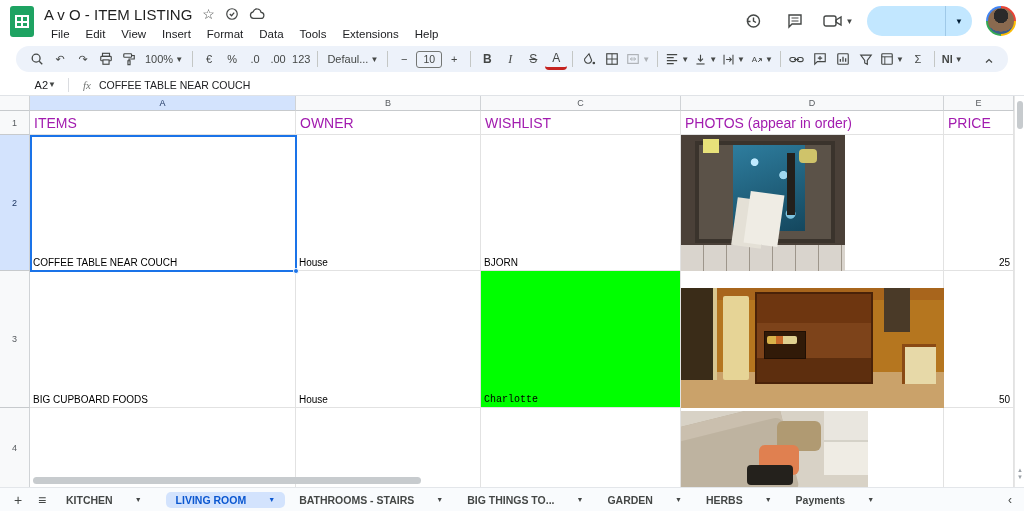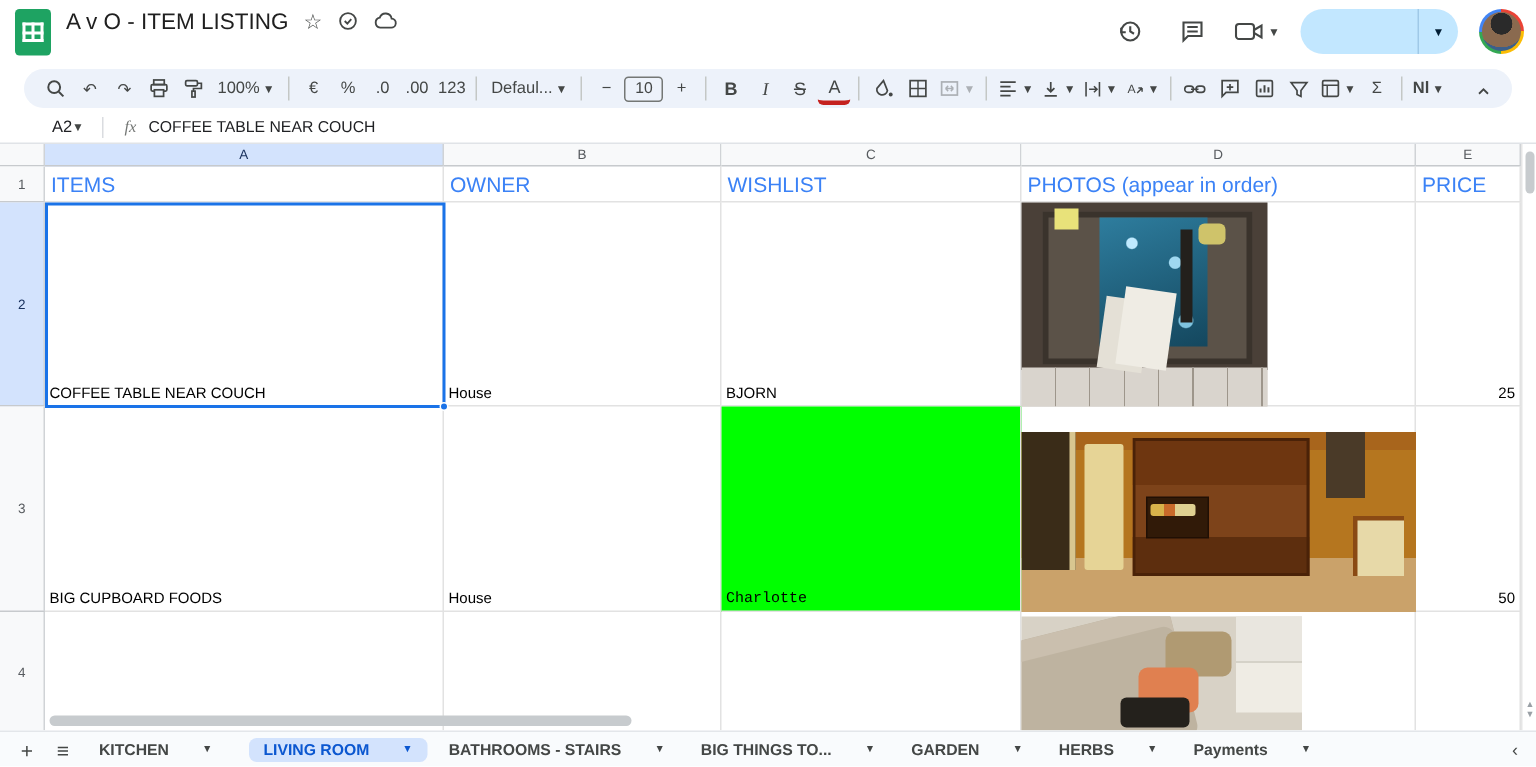--- a/index.html
+++ b/index.html
@@ -81,21 +81,21 @@
   .c-b { left:296px; width:185px; }
   .c-c { left:481px; width:200px; }
   .c-d { left:681px; width:263px; }
   .c-e { left:944px; width:70px; }
   
   .r-ch { top:0; height:15px; }
   .r-1 { top:15px; height:24px; }
   .r-2 { top:39px; height:136px; }
   .r-3 { top:175px; height:137px; }
   .r-4 { top:312px; height:79px; border-bottom:none; }
-  .hdr-cell { font-size:14px; color:#3b82f6; align-items:flex-end; padding:3px 4px; white-space:nowrap; }
+  .hdr-cell { font-size:14px; color:#a21caf; align-items:flex-end; padding:3px 4px; white-space:nowrap; }
   .num-cell { justify-content:flex-end; }
   .sel-overlay { position:absolute; left:30px; top:39px; width:267px; height:137px;
     border:2px solid #1a73e8; pointer-events:none; }
   .fill-handle { position:absolute; right:-4px; bottom:-4px; width:6px; height:6px; background:#1a73e8;
     border:1px solid #fff; border-radius:50%; }
 
   
   .photo { position:absolute; overflow:hidden; }
   .photo-d2 { left:681px; top:39px; width:164px; height:136px;
     background:linear-gradient(180deg,#4a4038 0 82%, #cfc9c2 82% 100%); }
@@ -174,20 +174,31 @@
               <circle cx="8" cy="8" r="6" fill="none" stroke="#444746" stroke-width="1.4"></circle>
               <path d="M5.5 8l2 2 3-3.5" fill="none" stroke="#444746" stroke-width="1.4"></path>
             </svg>
         </span>
         <span class="tb-mini">
           <svg class="ic" width="16" height="14" viewBox="0 0 18 14">
               <path d="M5 12h8a3.4 3.4 0 0 0 .6-6.8A4.6 4.6 0 0 0 4.7 4.5 3.8 3.8 0 0 0 5 12z" fill="none" stroke="#444746" stroke-width="1.4"></path>
             </svg>
         </span>
       </div>
+      <nav class="menu-row">
+        <span class="menu-item">File</span>
+        <span class="menu-item">Edit</span>
+        <span class="menu-item">View</span>
+        <span class="menu-item">Insert</span>
+        <span class="menu-item">Format</span>
+        <span class="menu-item">Data</span>
+        <span class="menu-item">Tools</span>
+        <span class="menu-item">Extensions</span>
+        <span class="menu-item">Help</span>
+      </nav>
     </div>
     <div class="top-right">
       <span class="icon-btn">
         <svg class="ic" width="18" height="18" viewBox="0 0 18 18">
             <circle cx="9.5" cy="9" r="6" fill="none" stroke="#444746" stroke-width="1.4"></circle>
             <path d="M9.5 5.5V9l2.5 1.5" fill="none" stroke="#444746" stroke-width="1.4"></path>
             <path d="M3.5 6.5v3h3" fill="none" stroke="#444746" stroke-width="1.4"></path>
           </svg>
       </span>
       <span class="icon-btn">

